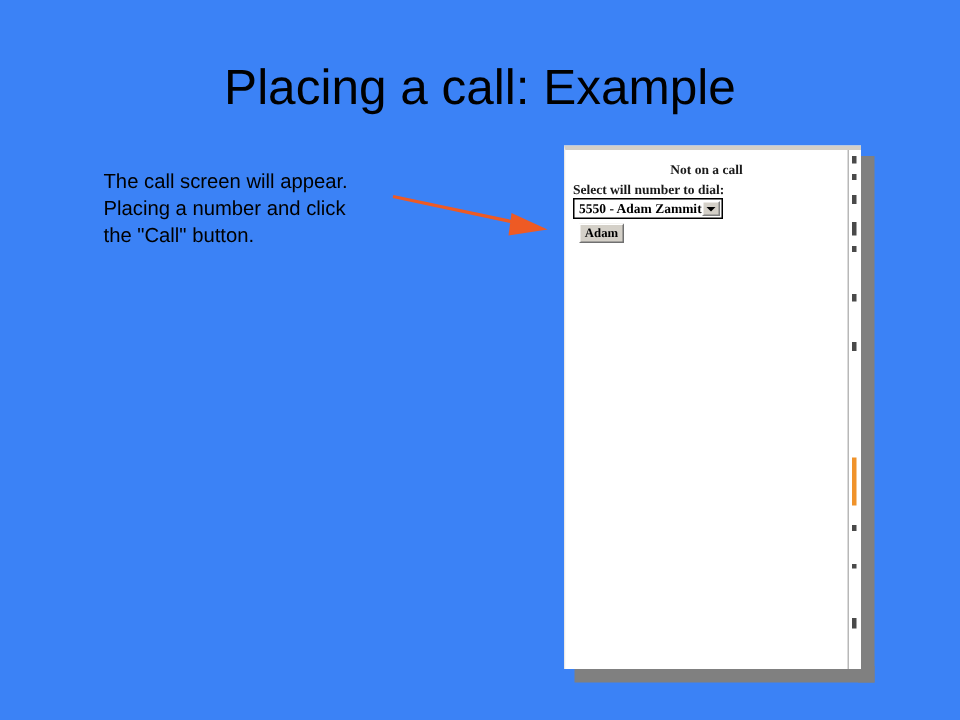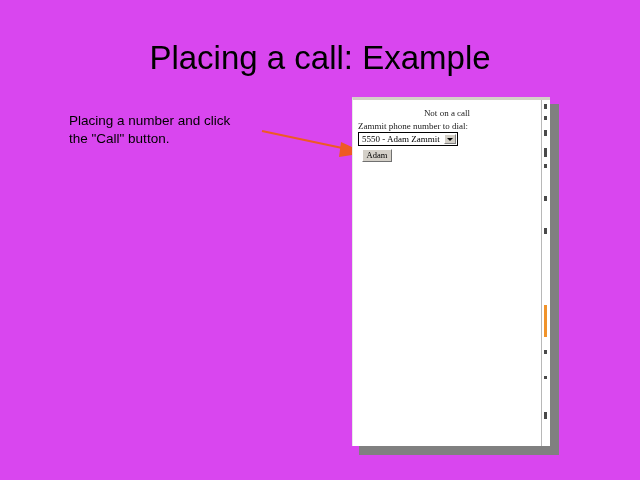--- a/index.html
+++ b/index.html
@@ -10,21 +10,21 @@
     width: 640px;
     height: 480px;
     background: #ffffff;
     font-family: "Liberation Sans", sans-serif;
     overflow: hidden;
   }
   #slide {
     position: relative;
     width: 640px;
     height: 480px;
-    background: #d946ef;
+    background: #3b82f6;
   }
 
   
   #slide-title {
     position: absolute;
     left: 0;
     top: 38px;
     width: 640px;
     text-align: center;
     font-size: 33px;
@@ -56,24 +56,25 @@
     left: 255px;
     top: 120px;
     width: 120px;
     height: 45px;
     pointer-events: none;
   }
 
   
   #app-screenshot {
     position: absolute;
-    left: 352px;
+    left: 376px;
     top: 97px;
     width: 205px;
     height: 355px;
+    font-weight: bold;
   }
   
   #shadow-right {
     position: absolute;
     left: 196px;
     top: 7px;
     width: 11px;
     height: 351px;
     background: #808080;
   }
@@ -214,41 +215,42 @@
   }
 </style>
 </head>
 <body>
 
 <div id="slide">
 
   <div id="slide-title">Placing a call: Example</div>
 
   <div id="body-text">
+    <span class="line">The call screen will appear.</span>
     <span class="line">Placing a number and click</span>
     <span class="line">the "Call" button.</span>
   </div>
 
   <svg id="annotation-arrow" viewBox="0 0 120 45" width="120" height="45">
     <line x1="7" y1="11" x2="92" y2="29" stroke="#ee5a24" stroke-width="2.2"></line>
     <polygon points="86,22 110,33 84,37" fill="#ee5a24"></polygon>
   </svg>
 
   <div id="app-screenshot">
 
     <div id="shadow-right"></div>
     <div id="shadow-bottom"></div>
 
     <div id="app-window">
 
       <div id="app-client">
 
         <div class="status-line">Not on a call</div>
 
-        <div class="field-label">Zammit phone number to dial:</div>
+        <div class="field-label">Select will number to dial:</div>
 
         <div id="phone-select">
           <span class="value">5550 - Adam Zammit</span>
           <span id="select-arrow-btn">
             <span class="caret"></span>
           </span>
         </div>
 
         <div id="call-button">Adam</div>
 

